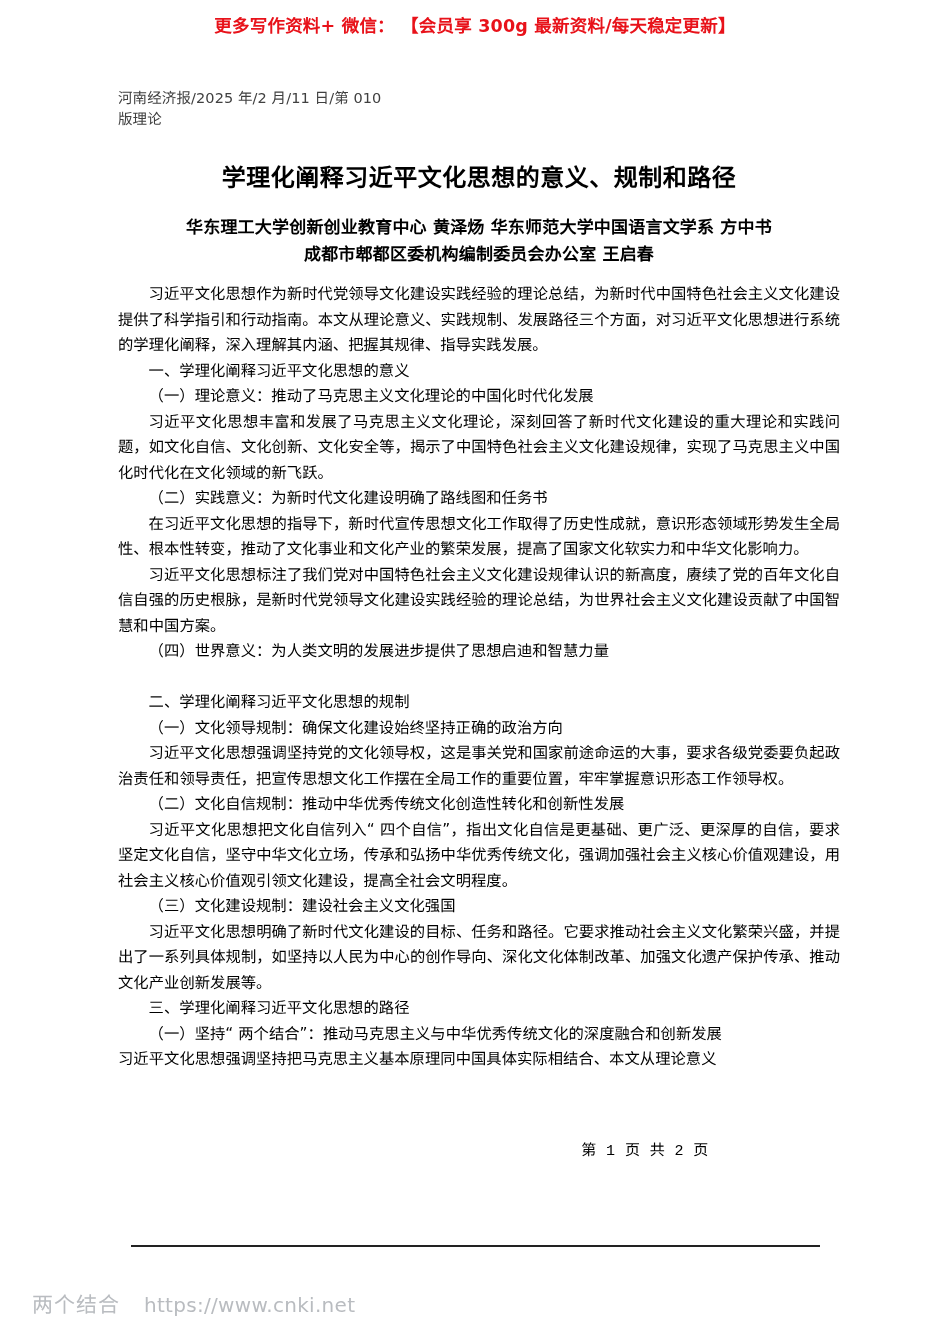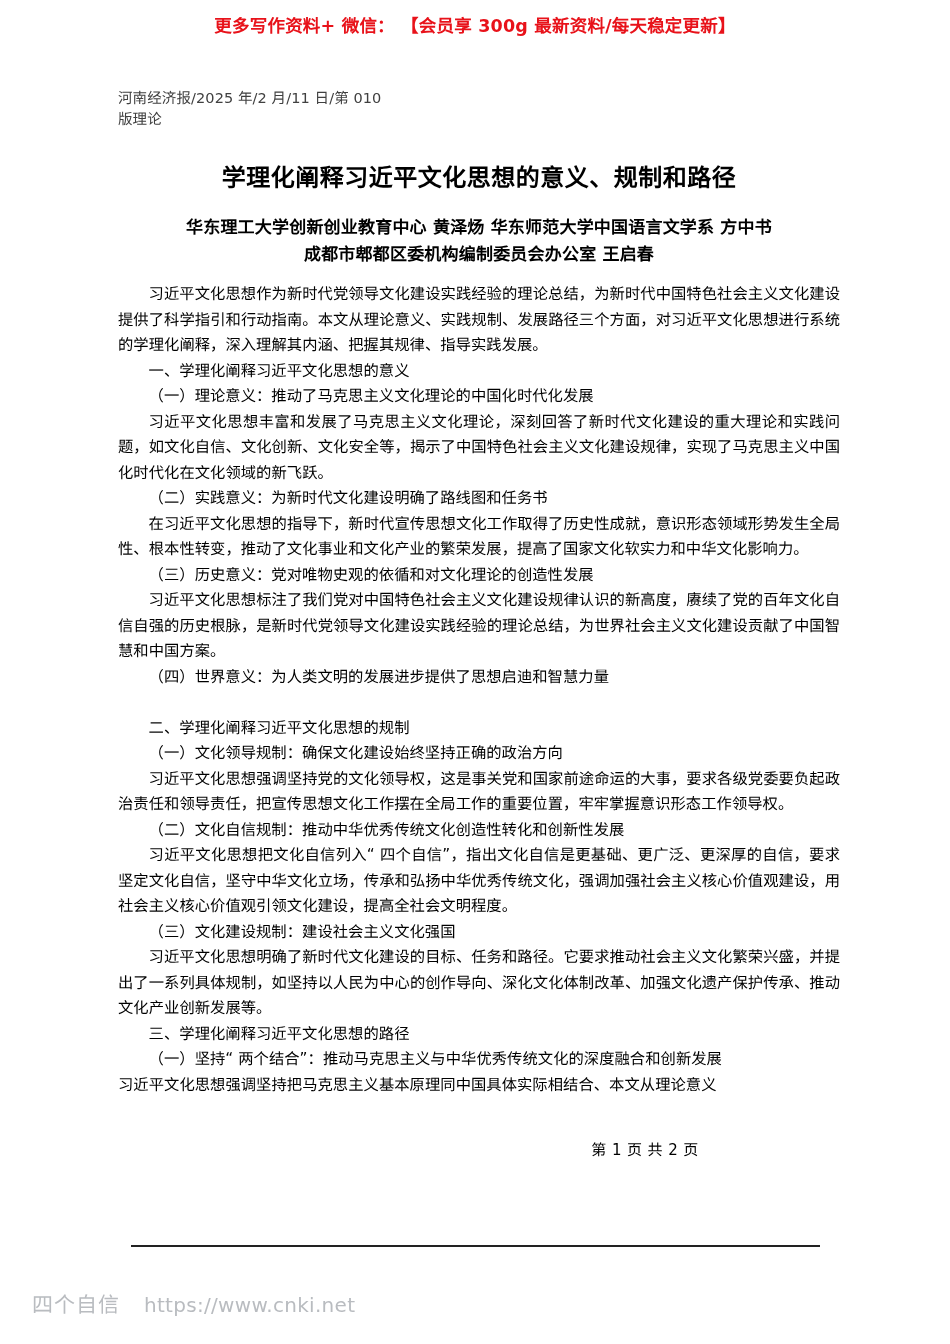--- a/index.html
+++ b/index.html
@@ -101,20 +101,21 @@
   .page-footer {
     position: absolute;
     left: 0;
     top: 1138px;
     width: 950px;
     text-align: center;
     padding-right: 90px;
     box-sizing: border-box;
     font-size: 15px;
     letter-spacing: 0.4px;
+    font-family: Liberation Mono, monospace;
   }
   .page-footer .inner {
     display: inline-block;
     margin-left: 430px;
   }
 
   
   .bottom-rule {
     position: absolute;
     left: 131px;
@@ -168,21 +169,20 @@
 
       <p class="para">习近平文化思想作为新时代党领导文化建设实践经验的理论总结，为新时代中国特色社会主义文化建设提供了科学指引和行动指南。本文从理论意义、实践规制、发展路径三个方面，对习近平文化思想进行系统的学理化阐释，深入理解其内涵、把握其规律、指导实践发展。</p>
 
       <p class="para heading">一、学理化阐释习近平文化思想的意义</p>
       <p class="para heading">（一）理论意义：推动了马克思主义文化理论的中国化时代化发展</p>
       <p class="para">习近平文化思想丰富和发展了马克思主义文化理论，深刻回答了新时代文化建设的重大理论和实践问题，如文化自信、文化创新、文化安全等，揭示了中国特色社会主义文化建设规律，实现了马克思主义中国化时代化在文化领域的新飞跃。</p>
 
       <p class="para heading">（二）实践意义：为新时代文化建设明确了路线图和任务书</p>
       <p class="para">在习近平文化思想的指导下，新时代宣传思想文化工作取得了历史性成就，意识形态领域形势发生全局性、根本性转变，推动了文化事业和文化产业的繁荣发展，提高了国家文化软实力和中华文化影响力。</p>
 
-      <p class="para heading">（三）历史意义：党对唯物史观的依循和对文化理论的创造性发展</p>
       <p class="para">习近平文化思想标注了我们党对中国特色社会主义文化建设规律认识的新高度，赓续了党的百年文化自信自强的历史根脉，是新时代党领导文化建设实践经验的理论总结，为世界社会主义文化建设贡献了中国智慧和中国方案。</p>
 
       <p class="para heading">（四）世界意义：为人类文明的发展进步提供了思想启迪和智慧力量</p>
       <div class="spacer-line"></div>
 
       <p class="para heading">二、学理化阐释习近平文化思想的规制</p>
       <p class="para heading">（一）文化领导规制：确保文化建设始终坚持正确的政治方向</p>
       <p class="para">习近平文化思想强调坚持党的文化领导权，这是事关党和国家前途命运的大事，要求各级党委要负起政治责任和领导责任，把宣传思想文化工作摆在全局工作的重要位置，牢牢掌握意识形态工作领导权。</p>
 
       <p class="para heading">（二）文化自信规制：推动中华优秀传统文化创造性转化和创新性发展</p>
@@ -198,17 +198,17 @@
     </div>
   </div>
 
   <div class="page-footer">
     <span class="inner">第 1 页 共 2 页</span>
   </div>
 
   <div class="bottom-rule"></div>
 
   <div class="watermark">
-    <span class="wm-name">四个自信</span>
+    <span class="wm-name">两个结合</span>
     <span class="wm-url">https://www.cnki.net</span>
   </div>
 
 </div>
 
 </body></html>

